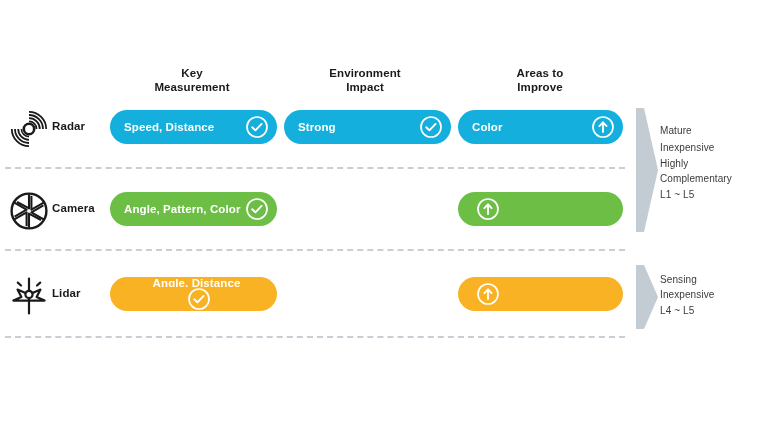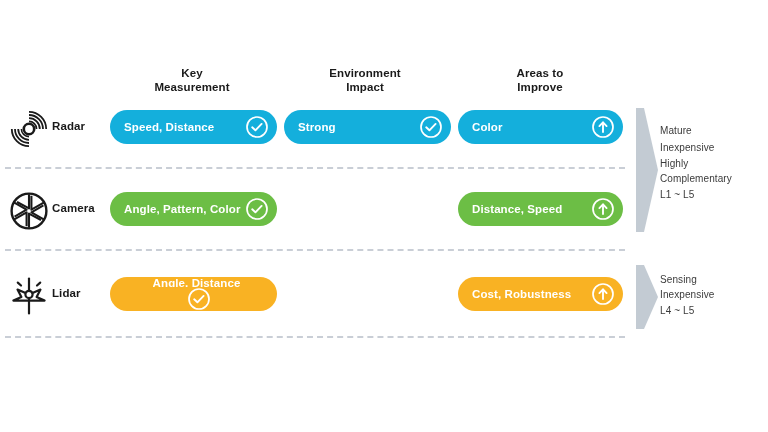--- a/index.html
+++ b/index.html
@@ -212,21 +212,20 @@
       <span class="pmark">
         <svg class="mark-svg" viewBox="0 0 24 24" aria-hidden="true">
           <circle cx="12" cy="12" r="10" fill="none" stroke="#ffffff" stroke-width="1.7"></circle>
           <path d="M7.2 12.3 L10.4 15.3 L16.6 8.9" fill="none" stroke="#ffffff" stroke-width="1.9" stroke-linecap="round" stroke-linejoin="round"></path>
         </svg>
       </span>
     </div>
 
 
     <div class="pill c3" style="background:#6CBE45;">
-      <span class="ptext">Distance, Speed</span>
       <span class="pmark">
         <svg class="mark-svg" viewBox="0 0 24 24" aria-hidden="true">
           <circle cx="12" cy="12" r="10" fill="none" stroke="#ffffff" stroke-width="1.7"></circle>
           <path d="M12 17 L12 7.6" fill="none" stroke="#ffffff" stroke-width="1.9" stroke-linecap="round"></path>
           <path d="M8.4 11.1 L12 7.3 L15.6 11.1" fill="none" stroke="#ffffff" stroke-width="1.9" stroke-linecap="round" stroke-linejoin="round"></path>
         </svg>
       </span>
     </div>
   </div>
 
@@ -252,21 +251,20 @@
       <span class="pmark">
         <svg class="mark-svg" viewBox="0 0 24 24" aria-hidden="true">
           <circle cx="12" cy="12" r="10" fill="none" stroke="#ffffff" stroke-width="1.7"></circle>
           <path d="M7.2 12.3 L10.4 15.3 L16.6 8.9" fill="none" stroke="#ffffff" stroke-width="1.9" stroke-linecap="round" stroke-linejoin="round"></path>
         </svg>
       </span>
     </div>
 
 
     <div class="pill c3" style="background:#F9B223;">
-      <span class="ptext">Cost, Robustness</span>
       <span class="pmark">
         <svg class="mark-svg" viewBox="0 0 24 24" aria-hidden="true">
           <circle cx="12" cy="12" r="10" fill="none" stroke="#ffffff" stroke-width="1.7"></circle>
           <path d="M12 17 L12 7.6" fill="none" stroke="#ffffff" stroke-width="1.9" stroke-linecap="round"></path>
           <path d="M8.4 11.1 L12 7.3 L15.6 11.1" fill="none" stroke="#ffffff" stroke-width="1.9" stroke-linecap="round" stroke-linejoin="round"></path>
         </svg>
       </span>
     </div>
   </div>
 

